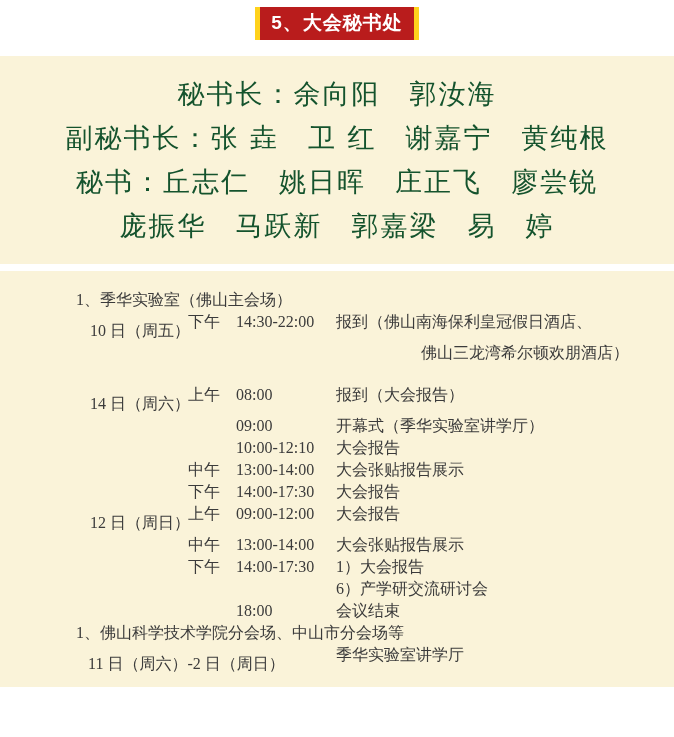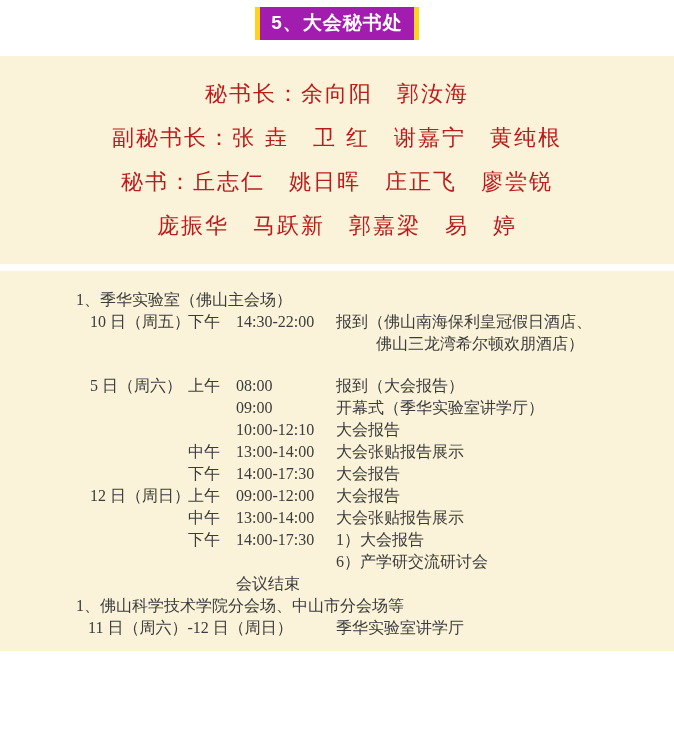--- a/index.html
+++ b/index.html
@@ -15,21 +15,21 @@
 
   
   .badge-row {
     display: flex;
     justify-content: center;
   }
   .badge-row.first { margin-top: 7px; }
   .badge-row.second { margin-top: 24px; }
   .badge {
     display: inline-block;
-    background: #a21caf;
+    background: #b91c1c;
     border-left: 5px solid #FFD21C;
     border-right: 5px solid #FFD21C;
     color: #ffffff;
     font-weight: bold;
     font-size: 19px;
     line-height: 20px;
     padding: 6px 11px 7px 11px;
     letter-spacing: 1px;
     font-family: "Liberation Sans", sans-serif;
   }
@@ -39,24 +39,24 @@
     background: #FAF3D9;
     width: 674px;
     box-sizing: border-box;
   }
   .names-panel {
     margin-top: 16px;
     padding: 16px 0;
     text-align: center;
   }
   .names-line {
-    font-size: 22px;
+    font-size: 27px;
     line-height: 44px;
     letter-spacing: 2px;
-    color: #b91c1c;
+    color: #14532d;
     font-family: "DejaVu Sans", sans-serif;
     white-space: pre;
   }
 
   .schedule-panel {
     margin-top: 7px;
     margin-bottom: 8px;
     padding: 18px 0 12px 0;
     color: #3B3B3B;
     font-size: 16px;
@@ -66,25 +66,25 @@
     line-height: 22px;
     padding-left: 76px;
     box-sizing: border-box;
     width: 674px;
   }
   .srow.grid {
     display: grid;
     grid-template-columns: 112px 48px 100px auto;
   }
   .srow.spacer { height: 20px; }
-  .cell-date { padding-left: 14px; white-space: nowrap; }
+  .cell-date { padding-left: 14px; white-space: nowrap; margin-top: 9px; }
   .cell-period { text-align: left; padding-right: 5px; white-space: nowrap; }
   .cell-time { white-space: nowrap; }
   .cell-event { white-space: nowrap; }
-  .cell-event.indented { padding-left: 40px; }
+  .cell-event.indented { padding-left: 40px; text-align: center; }
   .cell-date.wide {
     grid-column: 1 / 4;
     padding-left: 12px;
   }
 </style>
 </head>
 <body>
 
 <div>
 
@@ -112,21 +112,21 @@
           <span class="cell-event">报到（佛山南海保利皇冠假日酒店、</span>
         </div>
         <div class="srow grid">
           <span class="cell-date"></span>
           <span class="cell-period"></span>
           <span class="cell-time"></span>
           <span class="cell-event indented">佛山三龙湾希尔顿欢朋酒店）</span>
         </div>
         <div class="srow spacer"></div>
         <div class="srow grid">
-          <span class="cell-date">5 日（周六）</span>
+          <span class="cell-date">14 日（周六）</span>
           <span class="cell-period">上午</span>
           <span class="cell-time">08:00</span>
           <span class="cell-event">报到（大会报告）</span>
         </div>
         <div class="srow grid">
           <span class="cell-date"></span>
           <span class="cell-period"></span>
           <span class="cell-time">09:00</span>
           <span class="cell-event">开幕式（季华实验室讲学厅）</span>
         </div>
@@ -168,23 +168,24 @@
         </div>
         <div class="srow grid">
           <span class="cell-date"></span>
           <span class="cell-period"></span>
           <span class="cell-time"></span>
           <span class="cell-event">6）产学研交流研讨会</span>
         </div>
         <div class="srow grid">
           <span class="cell-date"></span>
           <span class="cell-period"></span>
+          <span class="cell-time">18:00</span>
           <span class="cell-event">会议结束</span>
         </div>
         <div class="srow heading">1、佛山科学技术学院分会场、中山市分会场等</div>
         <div class="srow grid">
-          <span class="cell-date wide">11 日（周六）-12 日（周日）</span>
+          <span class="cell-date wide">11 日（周六）-2 日（周日）</span>
           <span class="cell-event">季华实验室讲学厅</span>
         </div>
       </div>
   </section>
 
 </div>
 
 </body></html>

